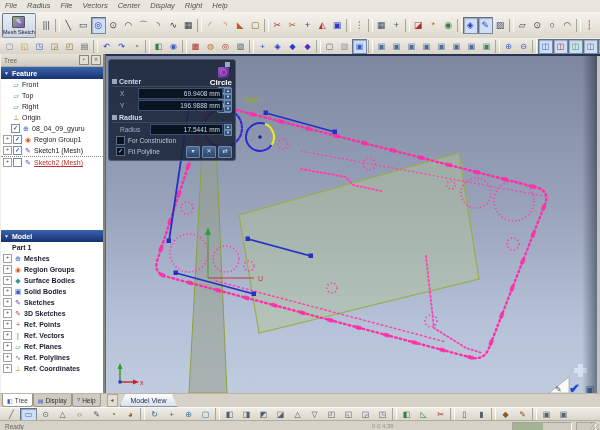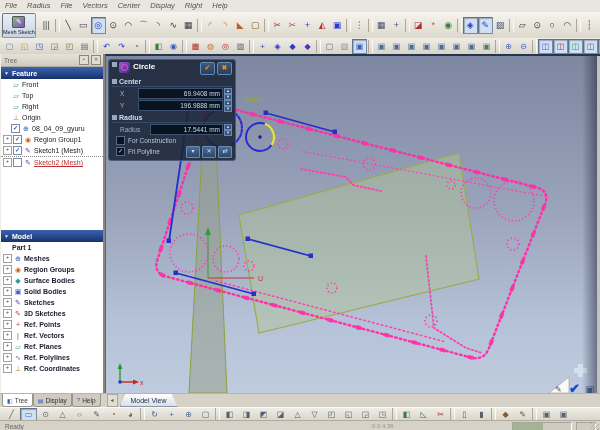--- a/index.html
+++ b/index.html
@@ -34,21 +34,21 @@
   .tree-row.selected .lbl{color:#c03030;text-decoration:underline;}
   .tree-row.selected{border-top:1px dotted #888;}
   .model-row .lbl{font-weight:bold;color:#1a1a2e;}
   
   #viewport{left:105px;top:54px;width:495px;height:339px;background:linear-gradient(180deg,#7d87a0 0%,#99a3ba 45%,#b4c1d6 78%,#bfcce0 100%);border-top:2px solid #26354f;border-left:1px solid #5a6578;box-sizing:border-box;}
   #vp-svg{position:absolute;left:0;top:0;}
   #vp-shadow{position:absolute;right:3px;top:0;width:15px;height:100%;background:linear-gradient(to right,rgba(25,30,45,0),rgba(25,30,45,.5));}
   #vp-edge{position:absolute;right:0;top:0;width:3px;height:100%;background:#c2c2c2;}
   
   #dialog{left:2px;top:3px;width:128px;background:rgba(26,36,56,.88);border:1px solid #4a5a78;border-radius:3px;padding:2px 3px 3px 3px;box-sizing:border-box;}
-  #dlg-title-row{height:13px;display:flex;align-items:flex-start;}
+  #dlg-title-row{height:13px;display:flex;align-items:flex-end;flex-direction:column;}
   .dlg-exp{width:5px;height:5px;background:#9aa8bc;margin-right:2px;flex:none;}
   #dlg-icon{width:11px;height:11px;border-radius:2px;background:linear-gradient(135deg,#9a5ae0,#3a2a80);margin-right:3px;position:relative;flex:none;}
   #dlg-icon:after{content:"";position:absolute;left:2px;top:2px;width:5px;height:5px;border:1.5px solid #ff50b0;border-radius:50%;}
   #dlg-title{color:#fff;font-size:8px;font-weight:bold;flex:1;}
   .dlg-tbtn{width:13px;height:11px;background:linear-gradient(#3a5a86,#24405e);border:1px solid #6a8ab0;border-radius:2px;color:#ff9020;font-size:7px;line-height:10px;text-align:center;margin-left:2px;flex:none;}
   .dlg-sec{height:10px;display:flex;align-items:center;border-bottom:1px solid #3a4a66;margin-top:1px;}
   .dlg-sec .lbl{color:#d2dcec;font-size:7px;font-weight:bold;}
   .dlg-row{height:12px;display:flex;align-items:center;padding-left:8px;}
   .dlg-row .flbl{color:#9ab0cc;font-size:6.5px;width:18px;flex:none;}
   .dlg-row .flbl.wide{width:30px;}

